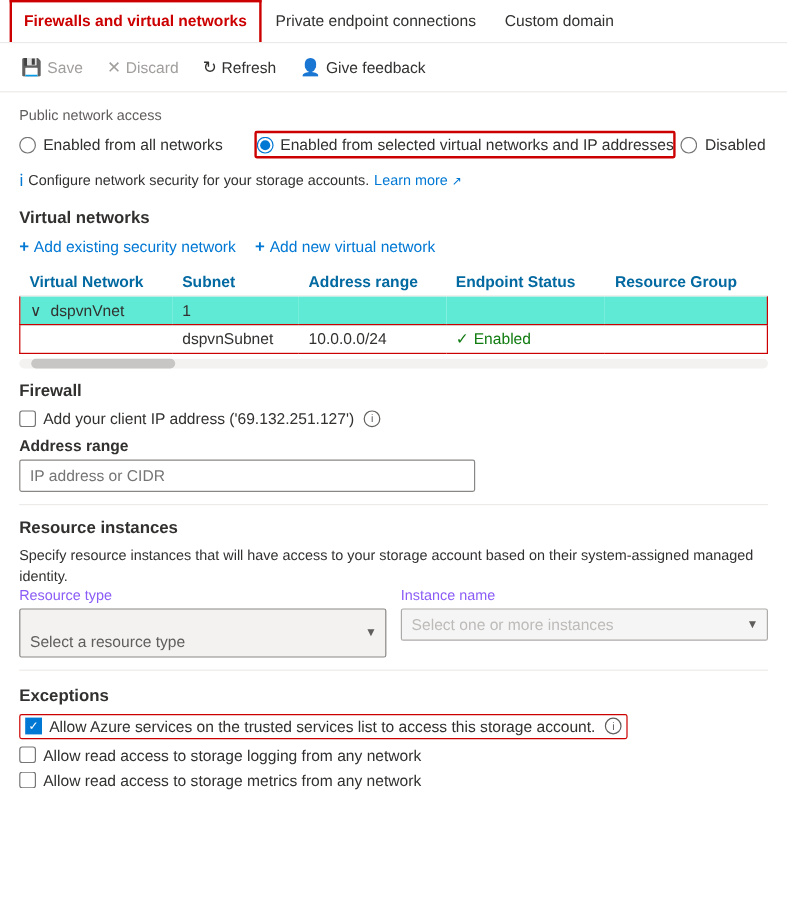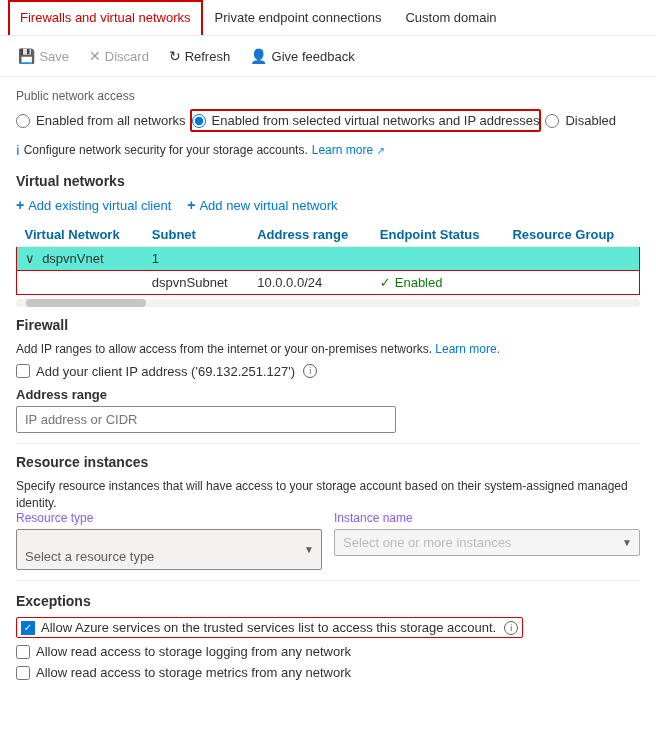--- a/index.html
+++ b/index.html
@@ -1,37 +1,37 @@
 <!DOCTYPE html>
 <html><head>
   <meta charset="utf-8">
   <style>
     * { box-sizing: border-box; margin: 0; padding: 0; }
     body { font-family: 'Segoe UI', Arial, sans-serif; font-size: 13px; color: #323130; background: #fff; width: 656px; min-height: 753px; overflow-x: hidden; }
 
     
     .tabs { display: flex; border-bottom: 1px solid #edebe9; padding: 0 8px; }
     .tab { padding: 10px 12px; cursor: pointer; font-size: 13px; color: #323130; white-space: nowrap; }
-    .tab.active { border-bottom: 2px solid #c00; color: #c00; font-weight: 400; }
+    .tab.active { border-bottom: 2px solid #c00; color: #c00; font-weight: 700; }
 
     
     .toolbar { display: flex; align-items: center; padding: 8px 10px; gap: 4px; border-bottom: 1px solid #edebe9; }
     .toolbar-btn { display: flex; align-items: center; gap: 4px; padding: 4px 8px; background: none; border: none; cursor: pointer; color: #323130; font-size: 13px; }
     .toolbar-btn .icon { font-size: 14px; }
     .toolbar-btn.disabled { color: #a19f9d; cursor: default; }
 
     
     .content { padding: 12px 16px; }
 
     
     .section-label { font-size: 12px; color: #605e5c; margin-bottom: 6px; }
     .radio-group { display: flex; gap: 4px; margin-bottom: 8px; }
     .radio-item { display: flex; align-items: center; gap: 6px; font-size: 13px; }
     .radio-item input[type="radio"] { accent-color: #0078d4; width: 14px; height: 14px; }
-    .radio-selected { border: 2px solid #c00; border-radius: 2px; padding: 2px 0; display: flex; align-items: center; gap: 6px; }
+    .radio-selected { border: 2px solid #c00; border-radius: 2px; padding: 2px 0; display: flex; align-items: center; gap: 6px; margin-left: 22px; }
 
     
     .info-line { display: flex; align-items: center; gap: 4px; font-size: 12px; color: #323130; margin-bottom: 14px; }
     .info-icon { color: #0078d4; font-size: 14px; }
     .info-link { color: #0078d4; text-decoration: none; cursor: pointer; }
 
     
     .section-header { font-size: 14px; font-weight: 600; color: #323130; margin-bottom: 8px; margin-top: 4px; }
 
     
@@ -139,21 +139,21 @@
         <span style="font-size:10px;"> ↗</span>
       </a>
     </div>
   </div>
 
   <div>
     <div class="section-header">Virtual networks</div>
     <div class="vnet-actions">
       <button class="vnet-action-btn">
         <span class="plus">+</span>
-        <span>Add existing virtual client</span>
+        <span>Add existing security network</span>
       </button>
       <button class="vnet-action-btn">
         <span class="plus">+</span>
         <span>Add new virtual network</span>
       </button>
     </div>
 
     <table class="vnet-table">
       <thead>
         <tr>
@@ -192,26 +192,20 @@
       </tbody>
     </table>
 
     <div class="scroll-bar">
       <div class="scroll-thumb"></div>
     </div>
   </div>
 
   <div>
     <div class="section-header">Firewall</div>
-    <div class="firewall-desc">
-      <span>Add IP ranges to allow access from the internet or your on-premises networks.</span>
-      <a class="info-link">
-        <span>Learn more.</span>
-      </a>
-    </div>
     <div class="checkbox-item">
       <input type="checkbox" style="">
       <span>Add your client IP address ('69.132.251.127')</span>
       <span class="info-circle">i</span>
     </div>
     <div>
       <div class="field-label">Address range</div>
       <input type="text" class="text-input" placeholder="IP address or CIDR" style="">
     </div>
   </div>

